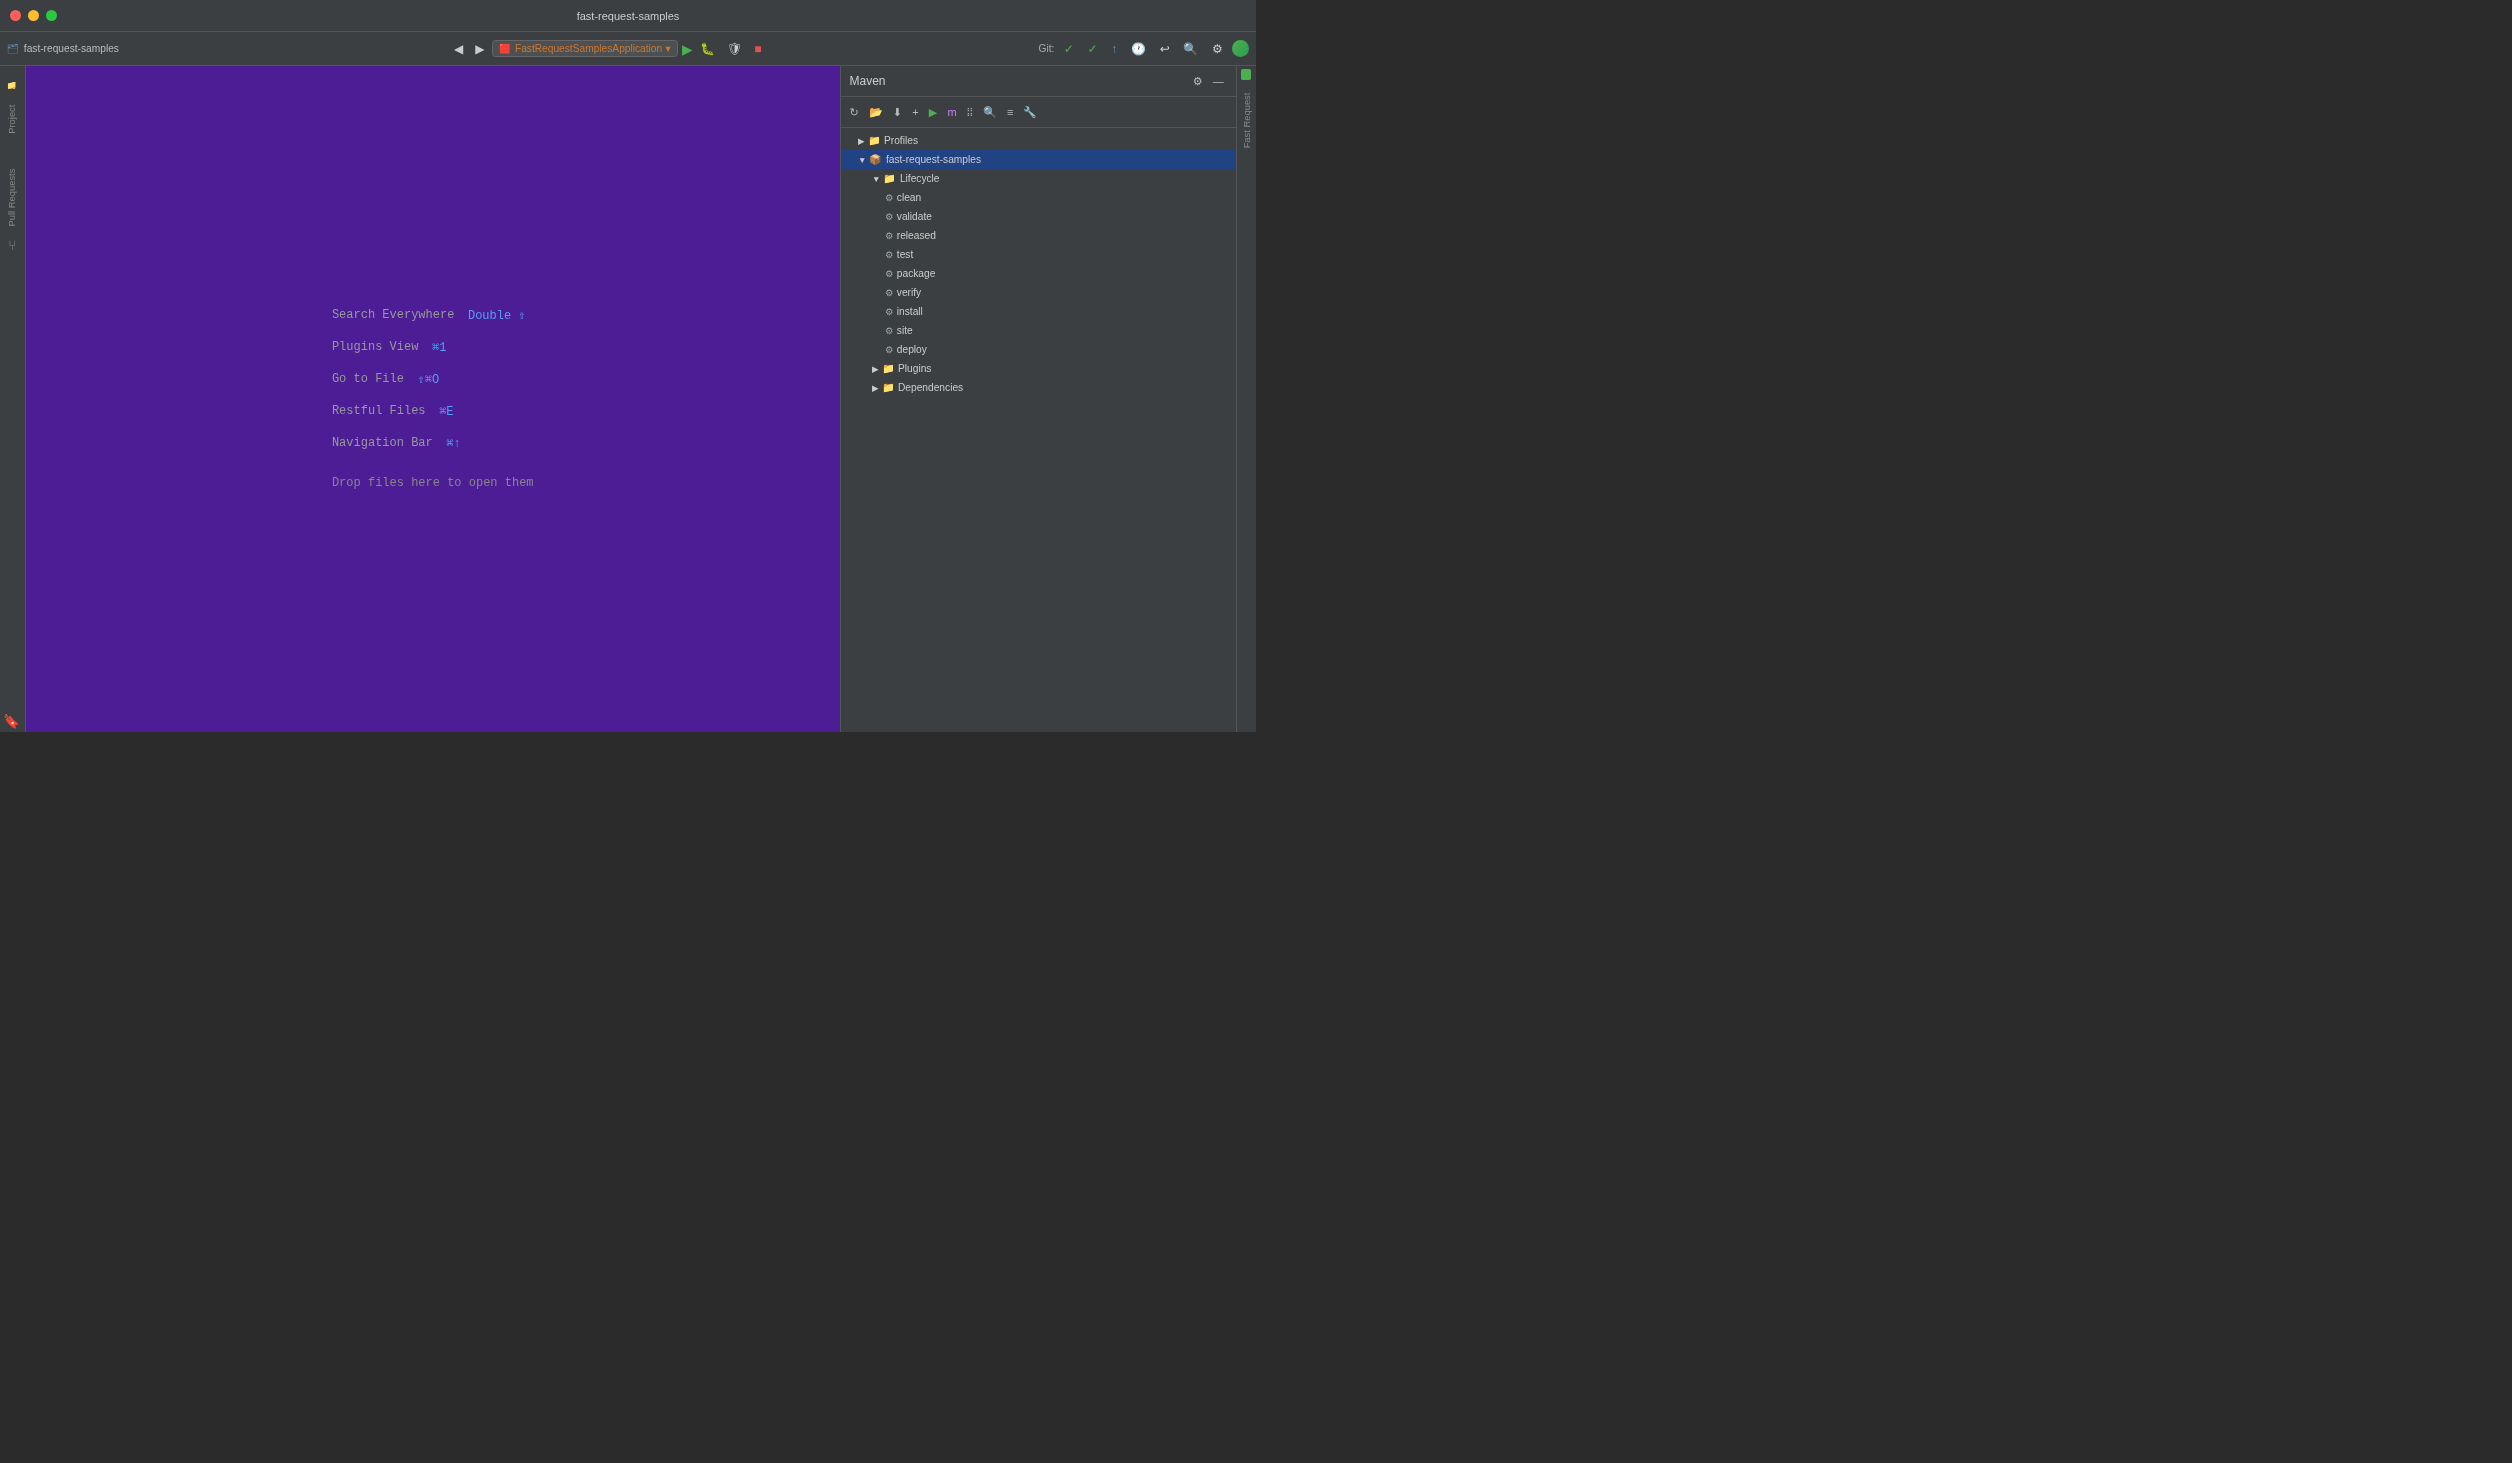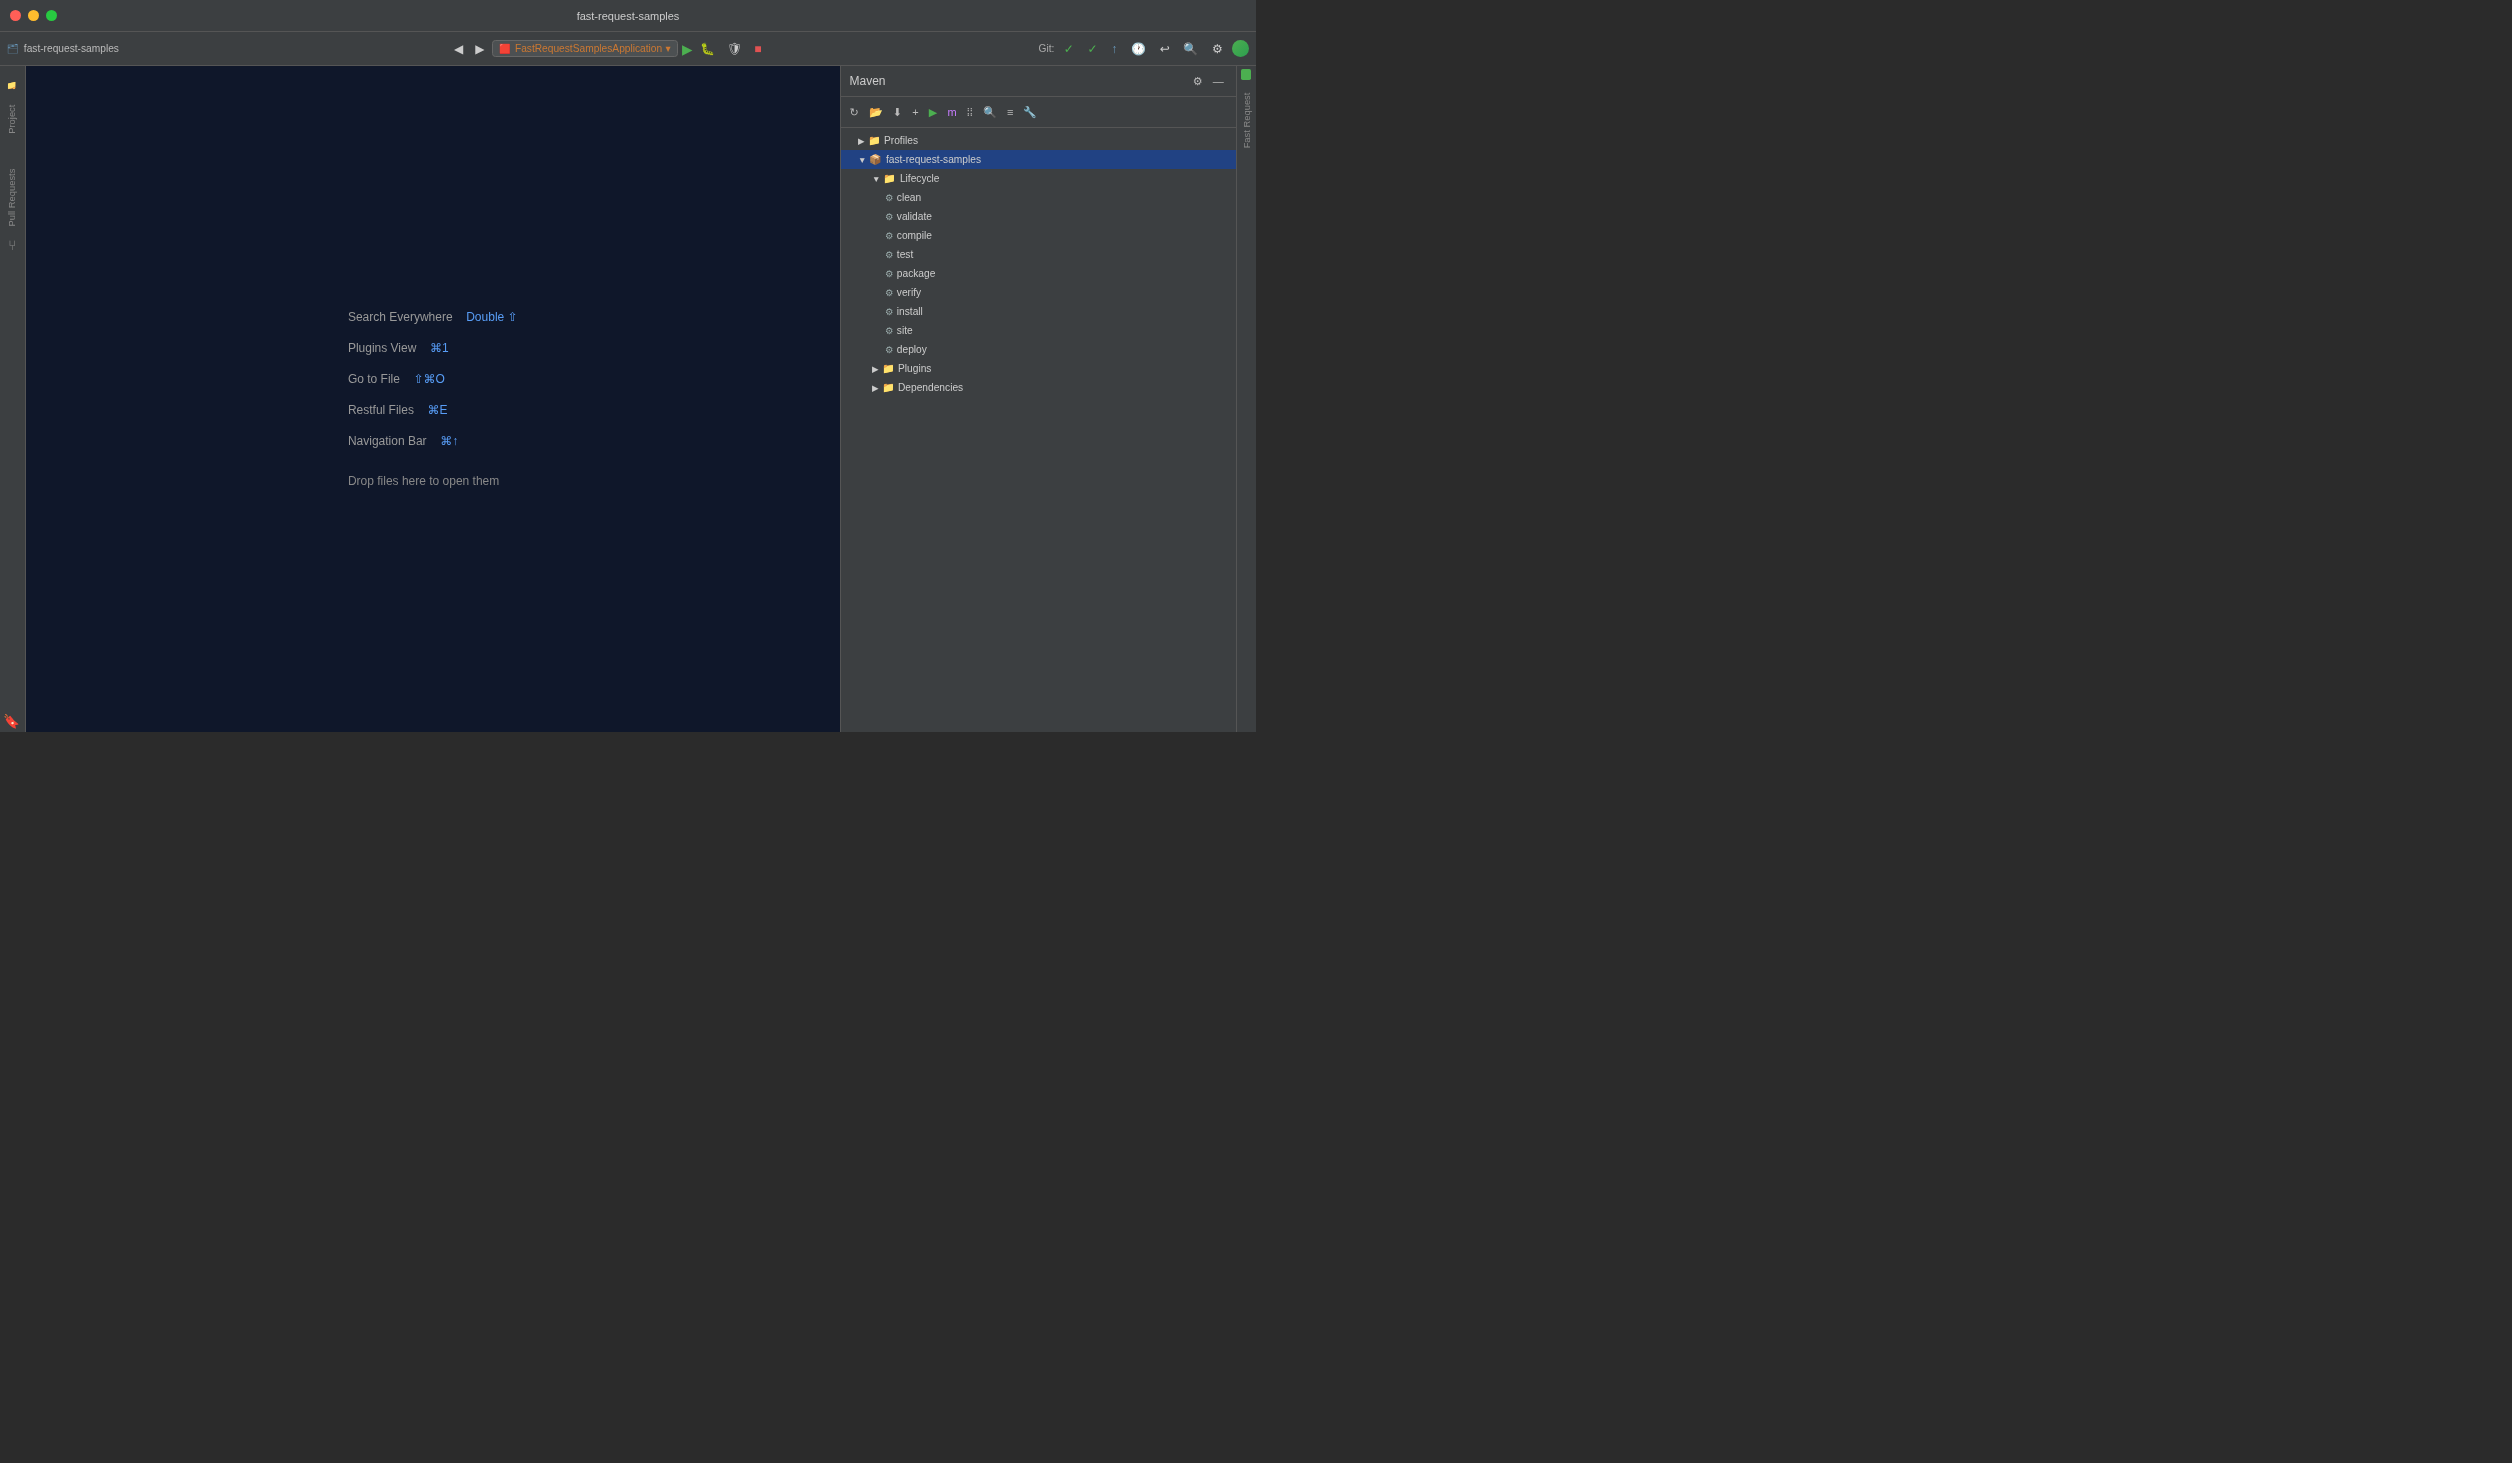--- a/index.html
+++ b/index.html
@@ -127,26 +127,27 @@
       font-size: 9.4px;
       color: #888;
       padding: 6.8px 3.4px;
       cursor: pointer;
       white-space: nowrap;
     }
 
     
     .editor-area {
       flex: 1;
-      background: #0f172a;
+      background: #4c1d95;
       display: flex;
       align-items: center;
       justify-content: center;
       position: relative;
       flex-direction: column;
+      font-family: Liberation Mono, monospace;
     }
     .editor-hint {
       display: flex;
       flex-direction: column;
       gap: 17px;
       align-items: flex-start;
     }
     .hint-row {
       display: flex;
       gap: 13.6px;
@@ -549,21 +550,21 @@
         <div class="tree-item tree-indent-3">
           <span class="gear-icon">⚙</span>
           <span>clean</span>
         </div>
         <div class="tree-item tree-indent-3">
           <span class="gear-icon">⚙</span>
           <span>validate</span>
         </div>
         <div class="tree-item tree-indent-3">
           <span class="gear-icon">⚙</span>
-          <span>compile</span>
+          <span>released</span>
         </div>
         <div class="tree-item tree-indent-3">
           <span class="gear-icon">⚙</span>
           <span>test</span>
         </div>
         <div class="tree-item tree-indent-3">
           <span class="gear-icon">⚙</span>
           <span>package</span>
         </div>
         <div class="tree-item tree-indent-3">

